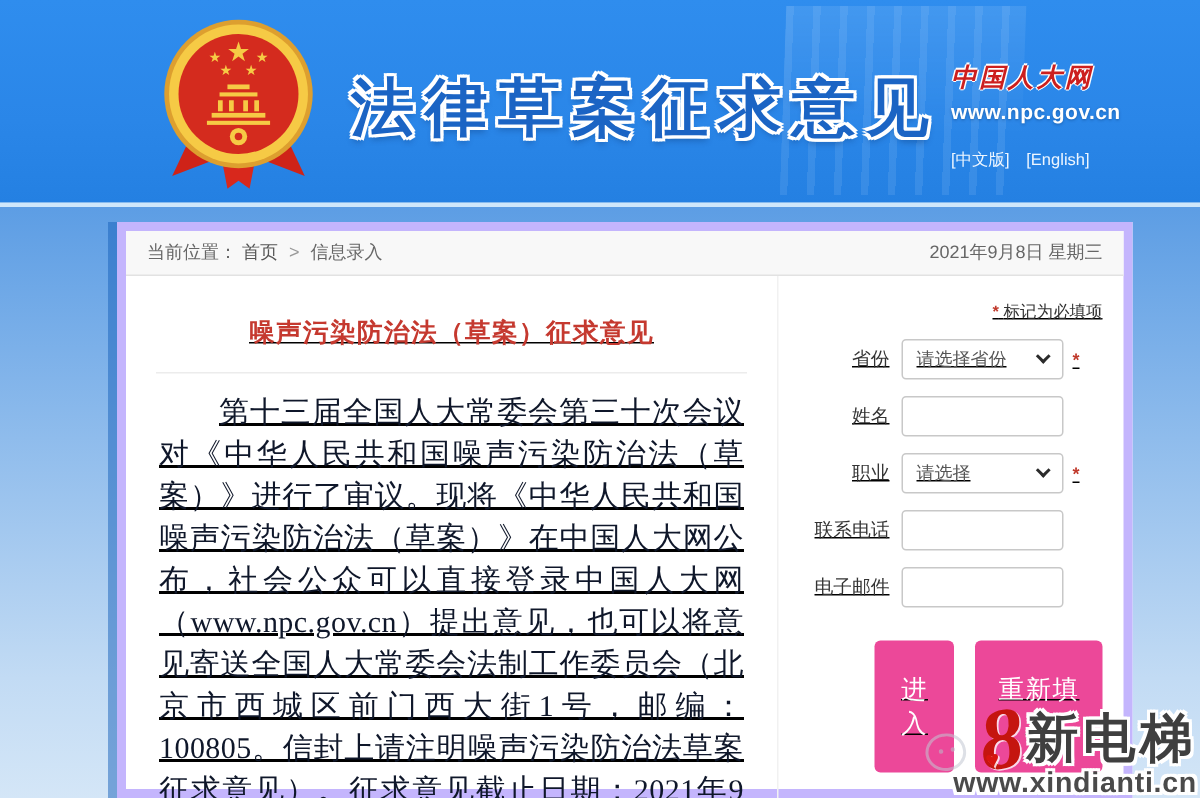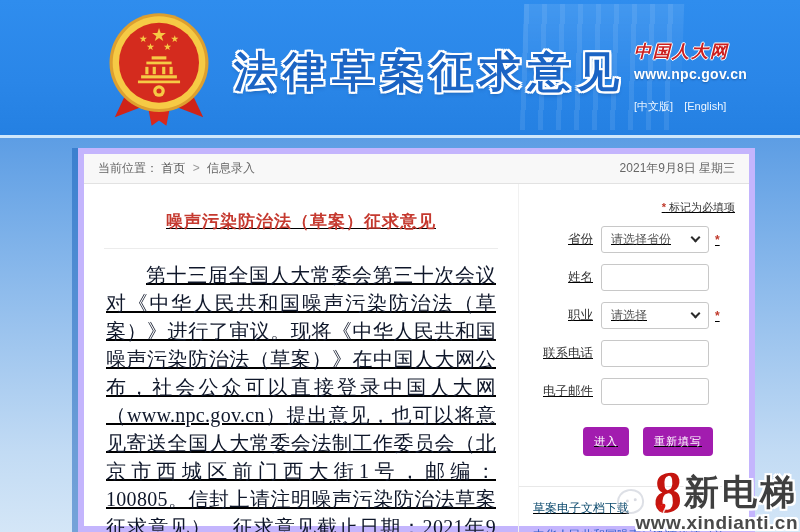--- a/index.html
+++ b/index.html
@@ -79,22 +79,22 @@
   .field {
     width:108px; height:27px; border:1px solid #c8c8c8; border-radius:3px;
     background:#fff; font-size:12px; color:#444;
   }
   .select { display:flex; align-items:center; justify-content:space-between; padding:0 9px; cursor:pointer; color:#555; }
   .chev { width:7px; height:7px; border-right:2px solid #2b2b2b; border-bottom:2px solid #2b2b2b; transform:rotate(45deg); margin-top:-4px; }
   input.field { padding:0 8px; outline:none; }
   .frow .rstar { margin-left:6px; font-size:12px; }
   .btns { margin:22px 0 0 50px; display:flex; gap:14px; }
   .btn {
-    background:#a21caf; color:#fff; border:none; border-radius:4px;
-    font-size:11px; padding:7px 11px; cursor:pointer; letter-spacing:1px;
+    background:#ec4899; color:#fff; border:none; border-radius:4px;
+    font-size:17px; padding:21px 11px; cursor:pointer; letter-spacing:1px;
   }
   .dl-rule { margin:30px -14px 0; border-top:1px solid #e8e8e8; }
   .dl-title { margin-top:13px; text-align:left; font-size:12px; color:#0c4a6e; }
   .dl-link { display:block; margin-top:9px; font-size:12px; line-height:19px; color:#2d5bc8; text-decoration:none; cursor:pointer; }
 
   
   .watermark { position:absolute; right:2px; bottom:-2px; z-index:6; text-align:right; pointer-events:none; }
   .wm-row { display:flex; align-items:center; justify-content:flex-end; }
   .wm-8 {
     font-size:58px; line-height:.85; color:#c5150f; font-style:italic; font-weight:bold;

